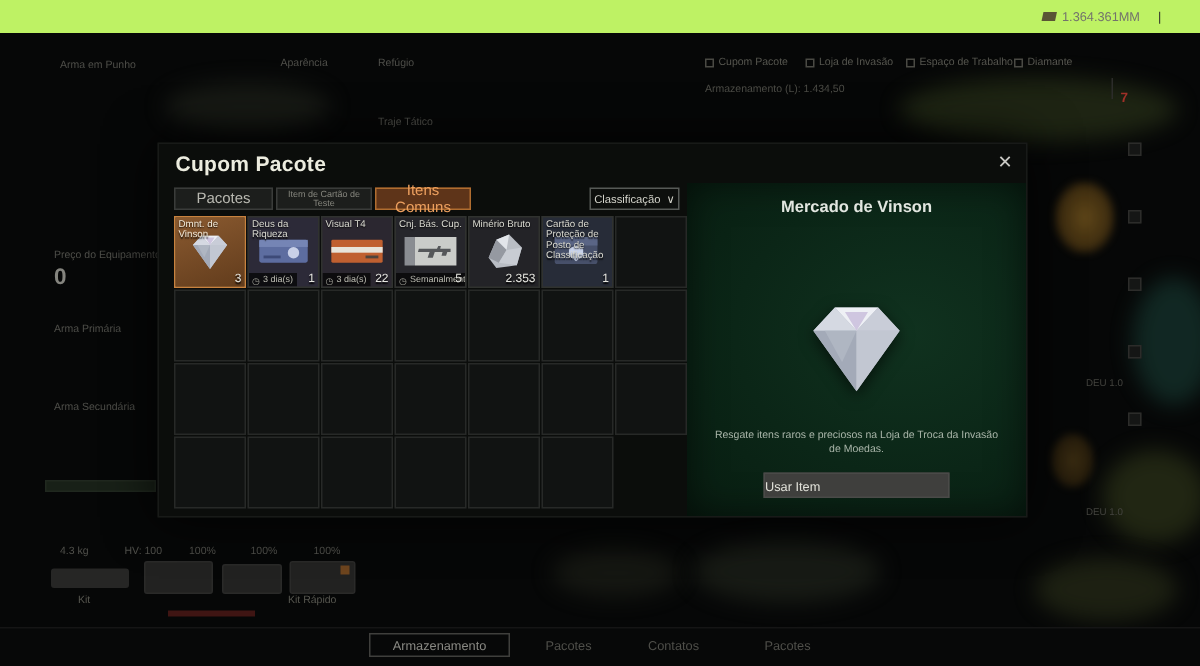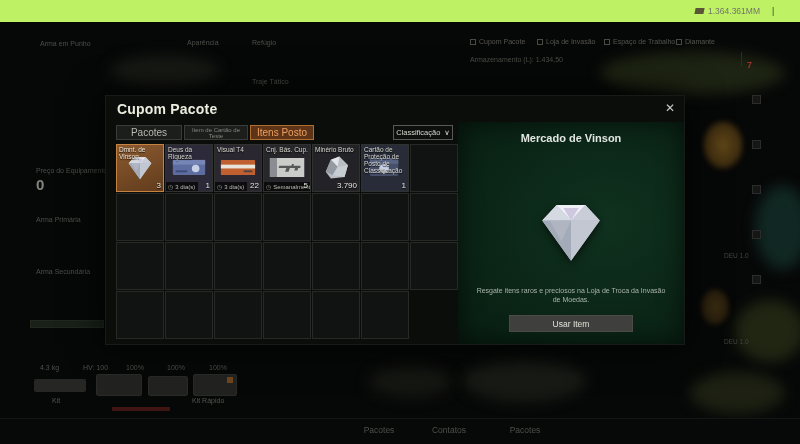--- a/index.html
+++ b/index.html
@@ -73,21 +73,21 @@
   
   .right-pane { position:relative; flex:1; background:
       radial-gradient(ellipse at 65% 45%, #10321f 0%, #0b2617 55%, #081d11 100%); 
       box-shadow:inset 0 0 24px rgba(0,0,0,.55); }
   .detail-title { margin-top:10px; text-align:center; color:#e2e6e0; font-size:11px; font-weight:bold; }
   .detail-diamond { position:absolute; left:50%; top:72px; width:96px; height:74px; transform:translateX(-50%); }
   .detail-diamond svg { width:100%; height:100%; filter:drop-shadow(0 3px 5px rgba(0,0,0,.6)); }
   .detail-desc { position:absolute; left:14px; right:14px; bottom:40px; text-align:center;
                  color:#a9b5a9; font-size:7px; line-height:9px; }
   .use-btn { position:absolute; left:50%; bottom:12px; transform:translateX(-50%); width:124px; height:17px;
-             background:#3f3f3d; color:#e2e2da; font-size:8.5px; display:flex; align-items:center; justify-content:center;
+             background:#3f3f3d; color:#e2e2da; font-size:8.5px; display:flex; align-items:center; justify-content:flex-start;
              border:1px solid #4a4a48; cursor:pointer; }
 </style>
 </head>
 <body>
 
 <div class="screen">
 
   <div class="blob" style="left:600px;top:52px;width:185px;height:42px;background:#242c16;opacity:.8;"></div>
   <div class="blob" style="left:110px;top:55px;width:110px;height:32px;background:#1e211a;opacity:.7;"></div>
   <div class="blob" style="left:755px;top:185px;width:55px;height:85px;background:#14302a;opacity:.8;"></div>
@@ -155,20 +155,23 @@
   <div class="alert-7">7</div>
   <div class="strip-sq" style="top:95px;"></div>
   <div class="strip-sq" style="top:140px;"></div>
   <div class="strip-sq" style="top:185px;"></div>
   <div class="strip-sq" style="top:230px;"></div>
   <div class="strip-sq" style="top:275px;"></div>
   <div class="deu" style="left:724px;top:252px;">DEU 1.0</div>
   <div class="deu" style="left:724px;top:338px;">DEU 1.0</div>
 
   <div class="bottom-bar">
+    <div class="btab active" style="left:246px;width:94px;">
+        <span>Armazenamento</span>
+      </div>
     <div class="btab" style="left:348px;width:62px;">
         <span>Pacotes</span>
       </div>
     <div class="btab" style="left:418px;width:62px;align-items:center;">
         <span>Contatos</span>
       </div>
     <div class="btab" style="left:494px;width:62px;">
         <span>Pacotes</span>
       </div>
 
@@ -182,21 +185,21 @@
     <div class="modal-body">
       <div class="left-pane">
         <div class="tabs-row">
           <div class="tab" style="width:66px;">
               <span>Pacotes</span>
             </div>
           <div class="tab small" style="width:64px;">
               <span>Item de Cartão de Teste</span>
             </div>
           <div class="tab active" style="width:64px;">
-              <span>Itens Posto</span>
+              <span>Itens Comuns</span>
             </div>
           <div class="preset">
             <span>Classificação</span>
             <span>∨</span>
           </div>
         </div>
         <div class="grid">
             <div class="cell item selected">
               <div class="cell-icon">
                 <svg viewBox="0 0 100 74">
@@ -263,21 +266,21 @@
             <div class="cell item" style="background: rgb(35, 35, 39);">
               <div class="cell-icon">
                 <svg viewBox="0 0 40 34">
                   <polygon points="8,22 14,8 24,4 34,14 30,28 14,30" fill="#b9bdc4"></polygon>
                   <polygon points="14,8 24,4 22,16" fill="#e2e5ea"></polygon>
                   <polygon points="8,22 14,8 22,16 16,26" fill="#9599a1"></polygon>
                   <polygon points="22,16 34,14 30,28 16,26" fill="#c8ccd3"></polygon>
                 </svg>
               </div>
               <div class="cell-name">Minério Bruto</div>
-              <div class="cell-count">3.790</div>
+              <div class="cell-count">2.353</div>
             </div>
             <div class="cell item" style="background: rgb(39, 44, 56);">
               <div class="cell-icon">
                 <svg viewBox="0 0 40 28">
                   <rect x="4" y="4" width="30" height="19" rx="2" fill="#47506a"></rect>
                   <rect x="4" y="4" width="30" height="6" fill="#5a6585"></rect>
                   <polygon points="19,10 24,12 24,17 19,21 14,17 14,12" fill="#c8d2ea"></polygon>
                 </svg>
               </div>
               <div class="cell-name">Cartão de Proteção de Posto de Classificação</div>

